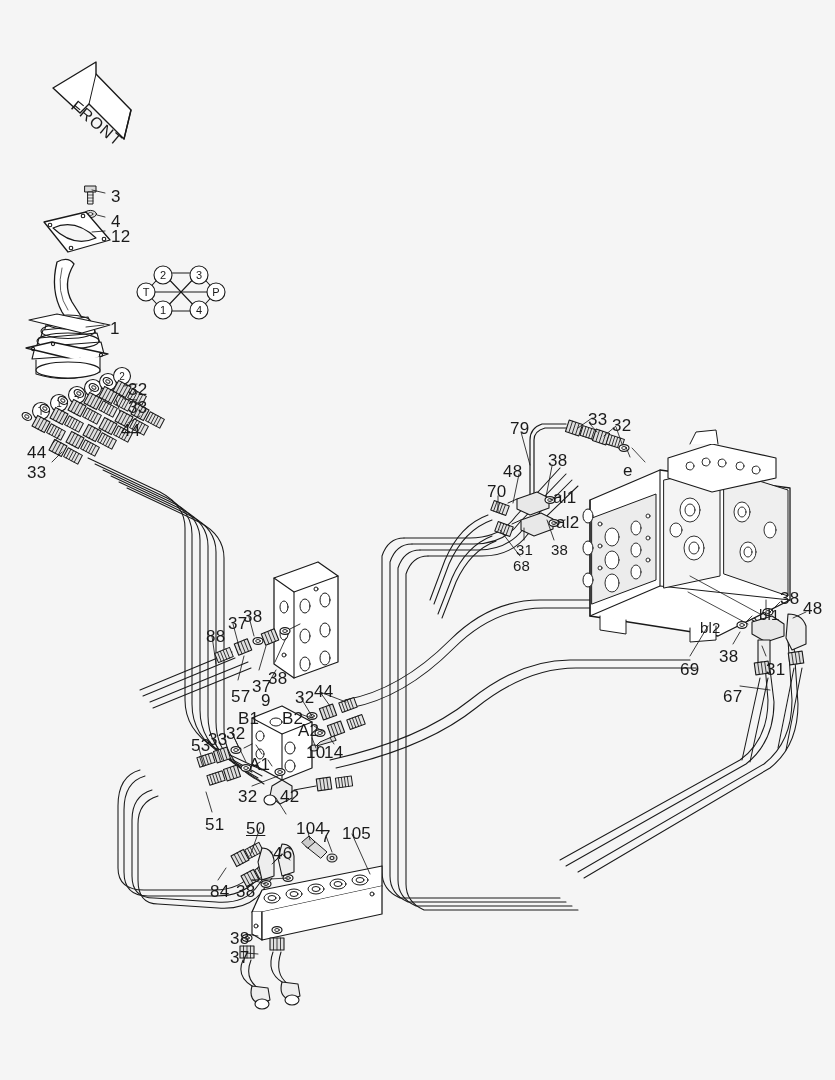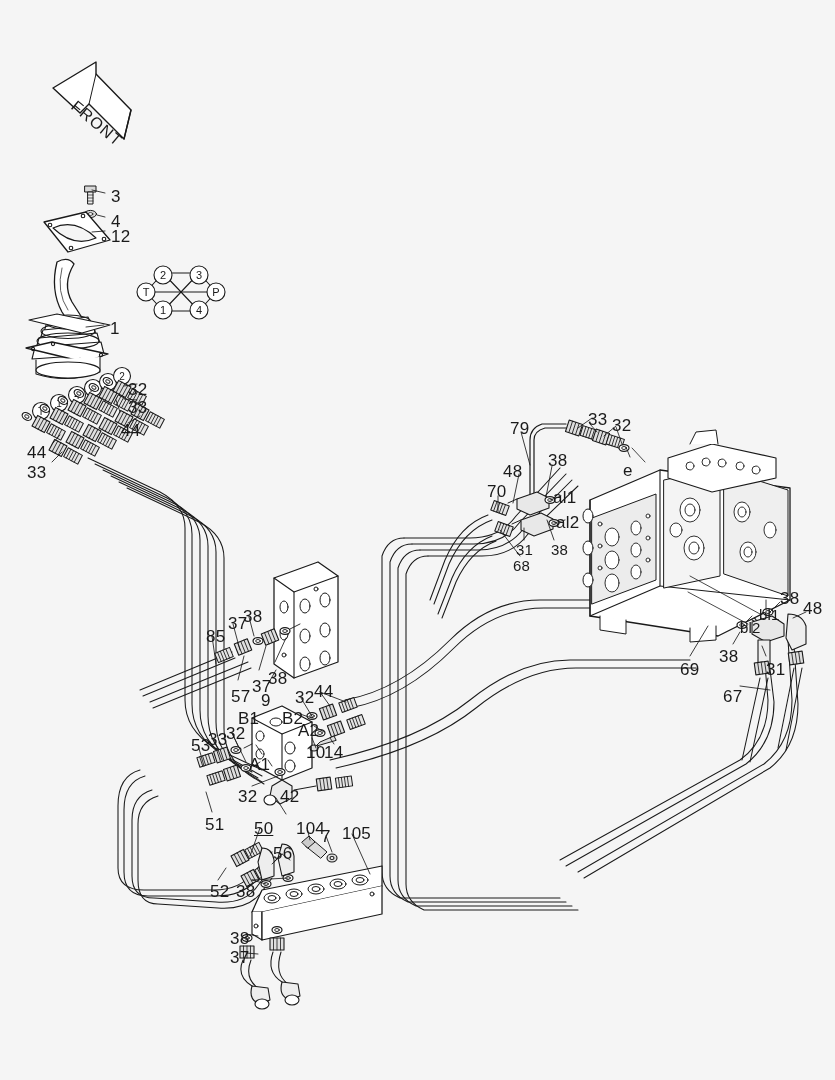--- a/index.html
+++ b/index.html
@@ -626,50 +626,50 @@
     <div class="callout" style="left:548px; top:452px;">38</div>
     <div class="callout" style="left:553px; top:489px;">al1</div>
     <div class="callout" style="left:487px; top:483px;">70</div>
     <div class="callout" style="left:556px; top:514px;">al2</div>
     <div class="callout sm" style="left:516px; top:542px;">31</div>
     <div class="callout sm" style="left:551px; top:542px;">38</div>
     <div class="callout sm" style="left:513px; top:558px;">68</div>
     <div class="callout" style="left:780px; top:590px;">38</div>
     <div class="callout" style="left:803px; top:600px;">48</div>
     <div class="callout sm" style="left:759px; top:607px;">bl1</div>
-    <div class="callout sm" style="left:740px; top:620px;">bl2</div>
+    <div class="callout sm" style="left:700px; top:620px;">bl2</div>
     <div class="callout" style="left:719px; top:648px;">38</div>
     <div class="callout" style="left:766px; top:661px;">31</div>
     <div class="callout" style="left:680px; top:661px;">69</div>
     <div class="callout" style="left:723px; top:688px;">67</div>
-    <div class="callout" style="left:206px; top:628px;">85</div>
+    <div class="callout" style="left:206px; top:628px;">88</div>
     <div class="callout" style="left:228px; top:615px;">37</div>
     <div class="callout" style="left:243px; top:608px;">38</div>
     <div class="callout" style="left:231px; top:688px;">57</div>
     <div class="callout" style="left:252px; top:678px;">37</div>
     <div class="callout" style="left:268px; top:670px;">38</div>
     <div class="callout" style="left:261px; top:692px;">9</div>
     <div class="callout" style="left:295px; top:689px;">32</div>
     <div class="callout" style="left:314px; top:683px;">44</div>
     <div class="callout" style="left:282px; top:710px;text-align:center;">B2</div>
     <div class="callout" style="left:298px; top:722px;">A2</div>
     <div class="callout" style="left:306px; top:744px;">10</div>
     <div class="callout" style="left:324px; top:744px;">14</div>
     <div class="callout" style="left:191px; top:737px;">53</div>
     <div class="callout" style="left:208px; top:731px;">33</div>
     <div class="callout" style="left:226px; top:725px;">32</div>
     <div class="callout" style="left:238px; top:710px;">B1</div>
     <div class="callout" style="left:249px; top:756px;">A1</div>
     <div class="callout" style="left:238px; top:788px;">32</div>
     <div class="callout" style="left:280px; top:788px;">42</div>
     <div class="callout" style="left:205px; top:816px;">51</div>
-    <div class="callout" style="left:254px; top:820px;text-decoration:underline;">50</div>
+    <div class="callout" style="left:246px; top:820px;text-decoration:underline;">50</div>
     <div class="callout" style="left:296px; top:820px;">104</div>
     <div class="callout" style="left:321px; top:828px;">7</div>
     <div class="callout" style="left:342px; top:825px;">105</div>
-    <div class="callout" style="left:273px; top:845px;">56</div>
-    <div class="callout" style="left:210px; top:883px;">52</div>
+    <div class="callout" style="left:273px; top:845px;">46</div>
+    <div class="callout" style="left:210px; top:883px;">84</div>
     <div class="callout" style="left:236px; top:883px;">38</div>
     <div class="callout" style="left:230px; top:930px;">38</div>
     <div class="callout" style="left:230px; top:949px;">37</div>
   </div>
 
 </div>
 
 </body></html>

